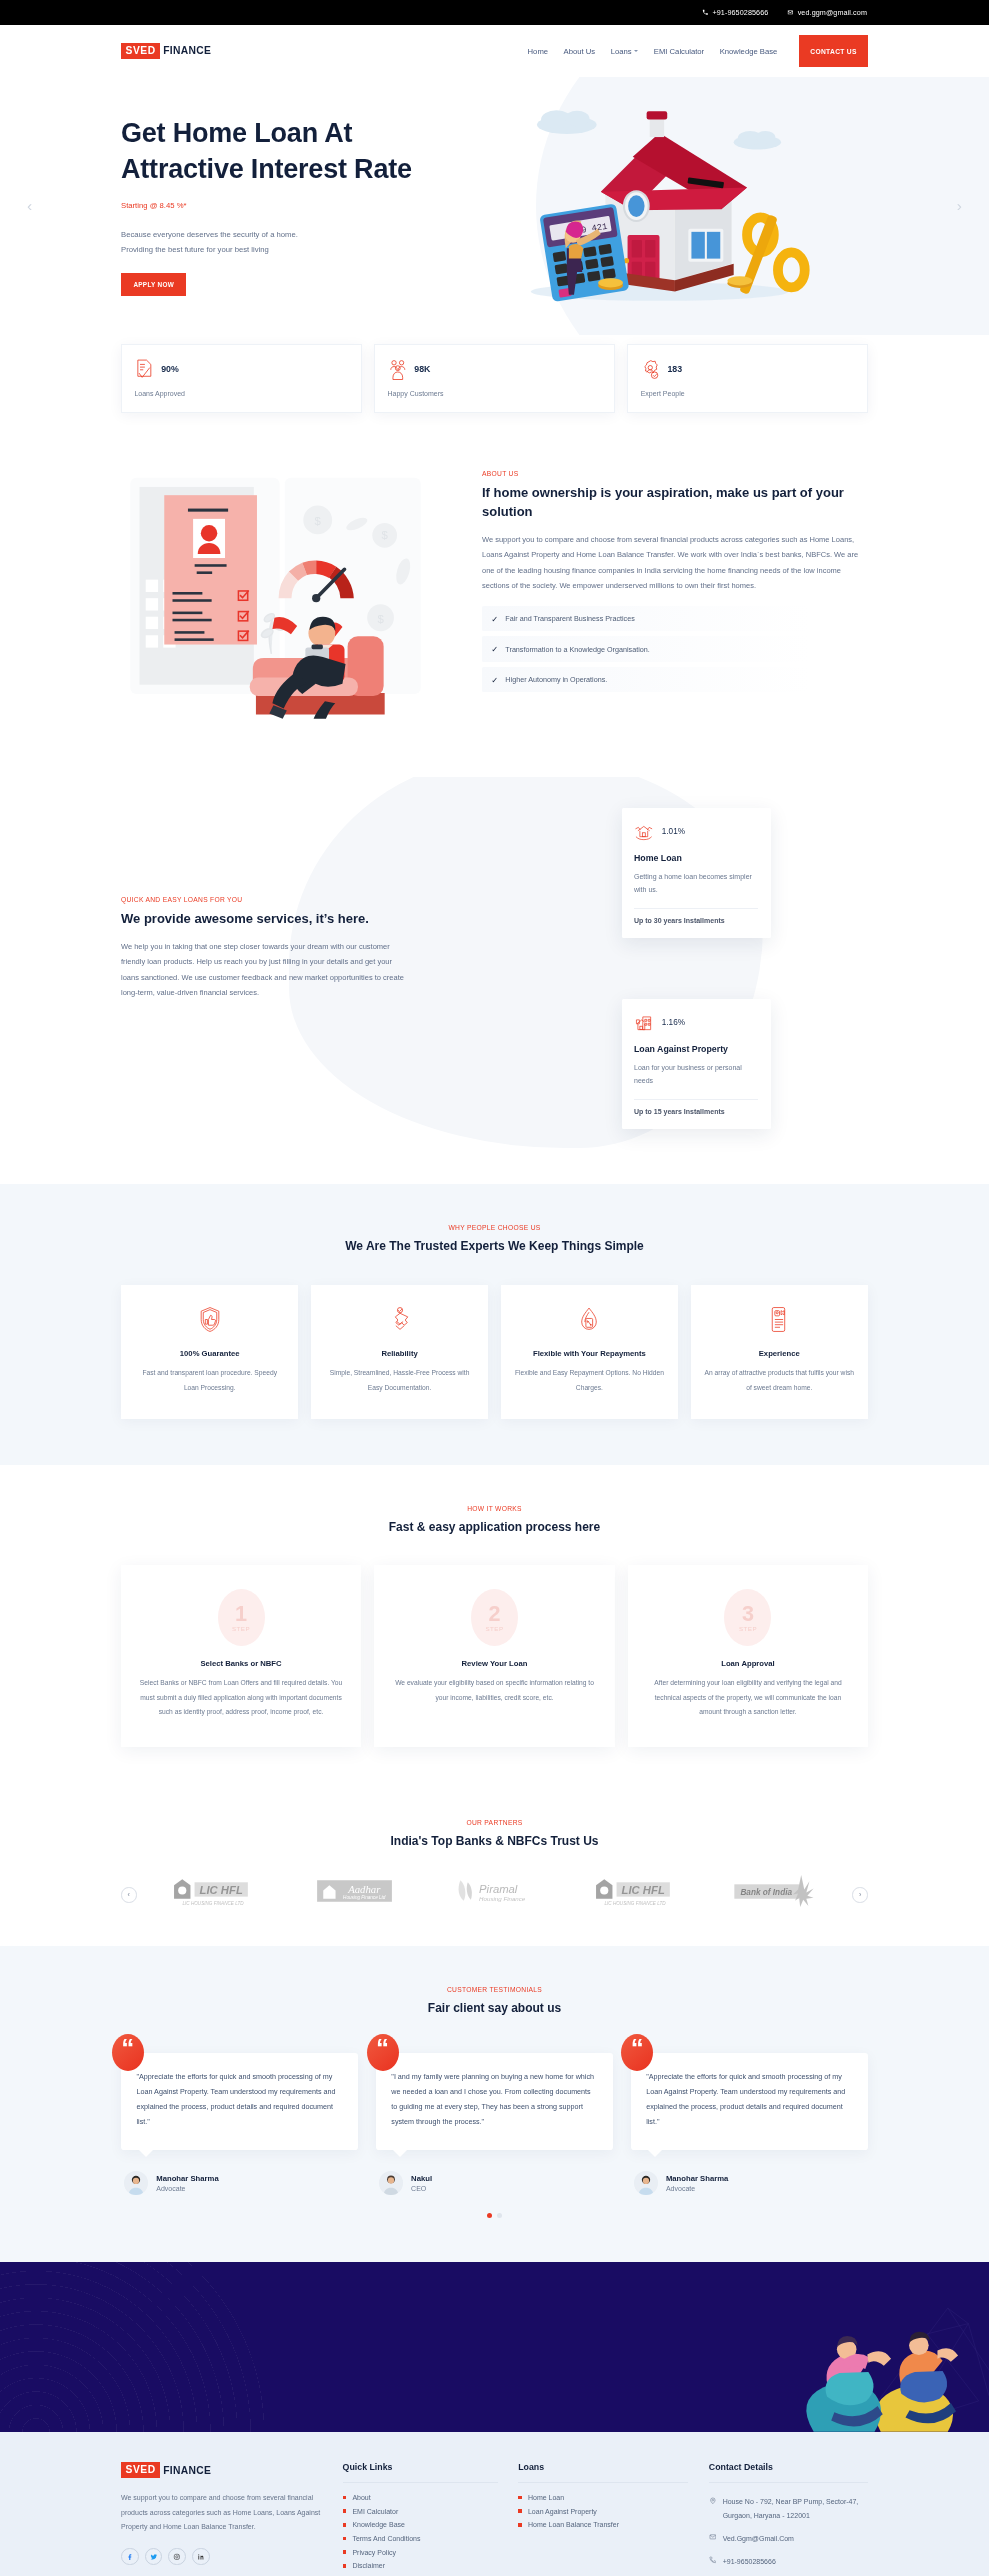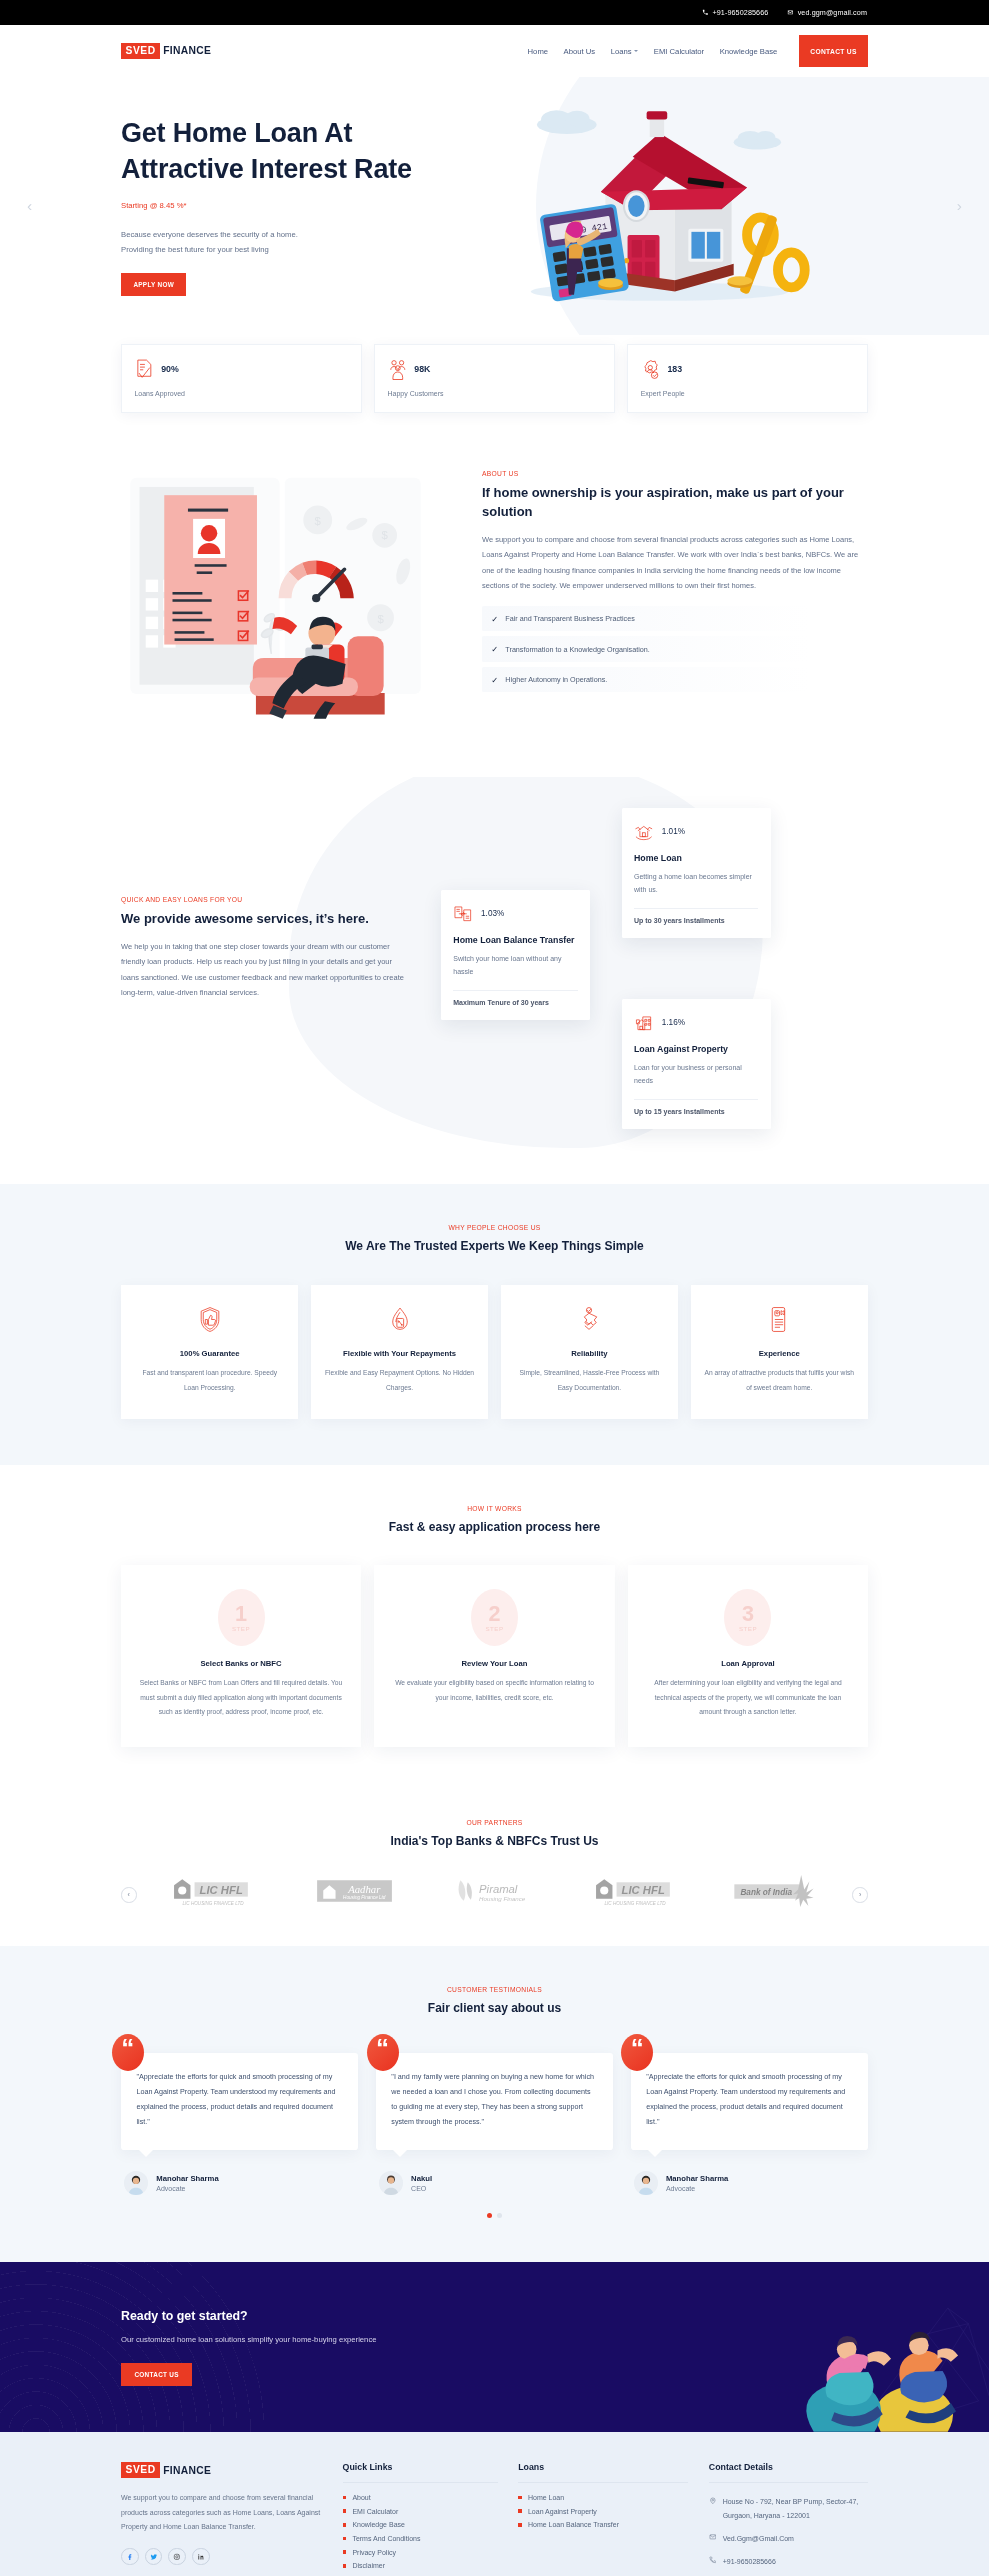--- a/index.html
+++ b/index.html
@@ -493,35 +493,20 @@
               <path d="M3 14l6-3 4 5M37 14l-6-3-4 5"></path>
                 <path d="M4 30c4 4 8 6 16 6s12-2 16-6"></path>
             </svg>
             <span class="rate">1.01%</span>
           </div>
           <h3>Home Loan</h3>
           <p>Getting a home loan becomes simpler with us.</p>
           <hr>
           <div class="foot">Up to 30 years Installments</div>
         </div>
-        <div class="card c-mid">
-          <div class="crow">
-            <svg class="ic" viewBox="0 0 40 40">
-              <path d="M4 6h14v22H4z"></path>
-                <path d="M22 12h14v22H22z"></path>
-              <path d="M7 11h7M7 15h7M26 25h7M26 29h7"></path>
-              <path d="M12 20h12l-4-4M28 20H16l4 4"></path>
-            </svg>
-            <span class="rate">1.03%</span>
-          </div>
-          <h3>Home Loan Balance Transfer</h3>
-          <p>Switch your home loan without any hassle</p>
-          <hr>
-          <div class="foot">Maximum Tenure of 30 years</div>
-        </div>
         <div class="card c-bot">
           <div class="crow">
             <svg class="ic" viewBox="0 0 40 40">
               <path d="M18 8h16v26H18z"></path>
                 <path d="M22 13h4v4h-4zM29 13h4v4h-4zM22 21h4v4h-4zM29 21h4v4h-4z"></path>
               <path d="M6 22l10-8 6 5"></path>
                 <path d="M8 22v12h14V22"></path>
                 <rect x="12" y="27" width="5" height="7"></rect>
               <path d="M5 14h6v8H5z"></path>
             </svg>
@@ -548,37 +533,37 @@
         <svg class="ic" viewBox="0 0 46 52">
           <path d="M23 3l17 7v16c0 12-8 20-17 23C14 46 6 38 6 26V10z"></path>
           <path d="M23 7l13 5.5V26c0 9.5-6 16-13 18.7C16 42 10 35.5 10 26V12.5z"></path>
           <path d="M18 26v9h-4v-9zM20 26l4-8c2 0 3 1 3 3l-1 5h5c2 0 3 1 2.5 3l-2 6c-.4 1.4-1.4 2-3 2H20z"></path>
         </svg>
         <h4>100% Guarantee</h4>
         <p>Fast and transparent loan procedure. Speedy Loan Processing.</p>
       </div>
       <div class="why-card">
         <svg class="ic" viewBox="0 0 46 52">
+          <circle cx="23" cy="8" r="5"></circle>
+            <path d="M19.5 8l2.5 2.5L27 6"></path>
+          <path d="M23 14l-9 7 5 6-4 5 6 5 5-5 5 5 6-5-4-5 5-6z"></path>
+          <path d="M17 30l6 5 6-5M15 38l8 7 8-7"></path>
+        </svg>
+        <h4>Reliability</h4>
+        <p>Simple, Streamlined, Hassle-Free Process with Easy Documentation.</p>
+      </div>
+      <div class="why-card">
+        <svg class="ic" viewBox="0 0 46 52">
           <path d="M23 4C16 13 9 21 9 31a14 14 0 0 0 28 0c0-10-7-18-14-27z"></path>
           <path d="M23 12c-4 6-8 12-8 19"></path>
           <rect x="17" y="24" width="13" height="17" rx="2"></rect>
           <path d="M20 28l7 9M20.5 29.5a1 1 0 1 0 .01 0M26.5 35.5a1 1 0 1 0 .01 0"></path>
         </svg>
         <h4>Flexible with Your Repayments</h4>
         <p>Flexible and Easy Repayment Options. No Hidden Charges.</p>
-      </div>
-      <div class="why-card">
-        <svg class="ic" viewBox="0 0 46 52">
-          <circle cx="23" cy="8" r="5"></circle>
-            <path d="M19.5 8l2.5 2.5L27 6"></path>
-          <path d="M23 14l-9 7 5 6-4 5 6 5 5-5 5 5 6-5-4-5 5-6z"></path>
-          <path d="M17 30l6 5 6-5M15 38l8 7 8-7"></path>
-        </svg>
-        <h4>Reliability</h4>
-        <p>Simple, Streamlined, Hassle-Free Process with Easy Documentation.</p>
       </div>
       <div class="why-card">
         <svg class="ic" viewBox="0 0 46 52">
           <rect x="10" y="3" width="24" height="46" rx="3"></rect>
           <rect x="15" y="9" width="9" height="10" rx="2"></rect>
             <circle cx="19.5" cy="13" r="2"></circle>
           <path d="M27 9l3 2 3-2v8l-3-2-3 2z"></path>
           <path d="M15 26h16M15 31h16M15 36h16M15 41h10"></path>
         </svg>
         <h4>Experience</h4>
@@ -747,29 +732,20 @@
     </div>
     <div class="dots">
       <span class="dot on"></span>
       <span class="dot"></span>
     </div>
   </div>
 </section>
 
 <section class="cta">
   <div class="cta-rings"></div>
-  <div class="wrap">
-    <div class="cta-inner">
-      <div class="cta-left">
-        <h2>Ready to get started?</h2>
-        <p>Our customized home loan solutions simplify your home-buying experience</p>
-        <button class="btn-red">CONTACT US</button>
-      </div>
-    </div>
-  </div>
   <div class="cta-ill">
     <svg viewBox="0 0 640 300" width="330" height="155">
       <g stroke="#3a2f86" stroke-width="1" fill="none" opacity=".55">
         <path d="M430 300 L520 110 L620 240 Z"></path>
           <path d="M470 300 L600 90 L640 230"></path>
         <path d="M380 300 L560 60 L640 180"></path>
           <path d="M520 110 L600 90 L560 60"></path>
       </g>
 
       <path d="M430 300 q-28 -52 20 -78 q52 -26 96 2 q40 30 14 76z" fill="#e8c63c"></path>

